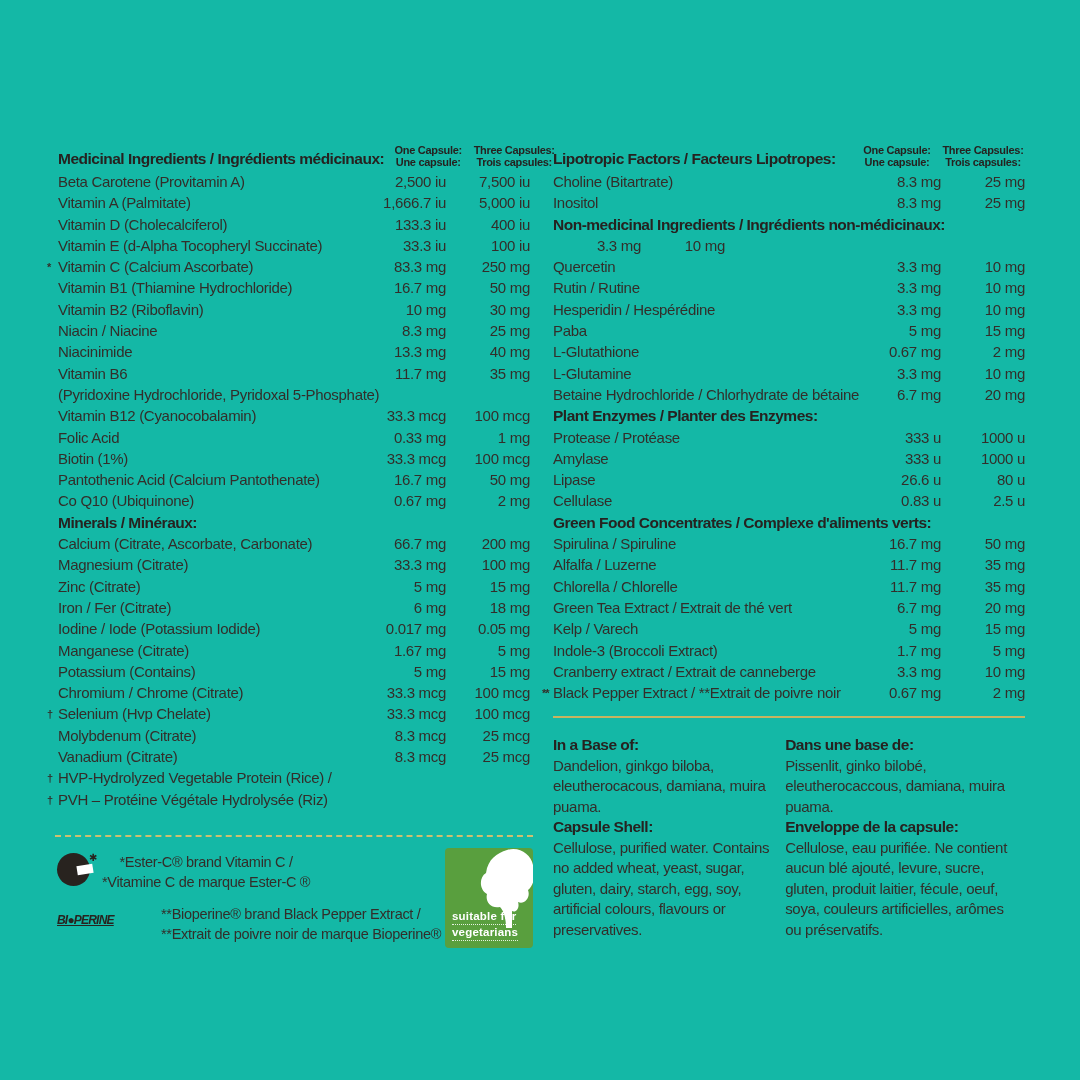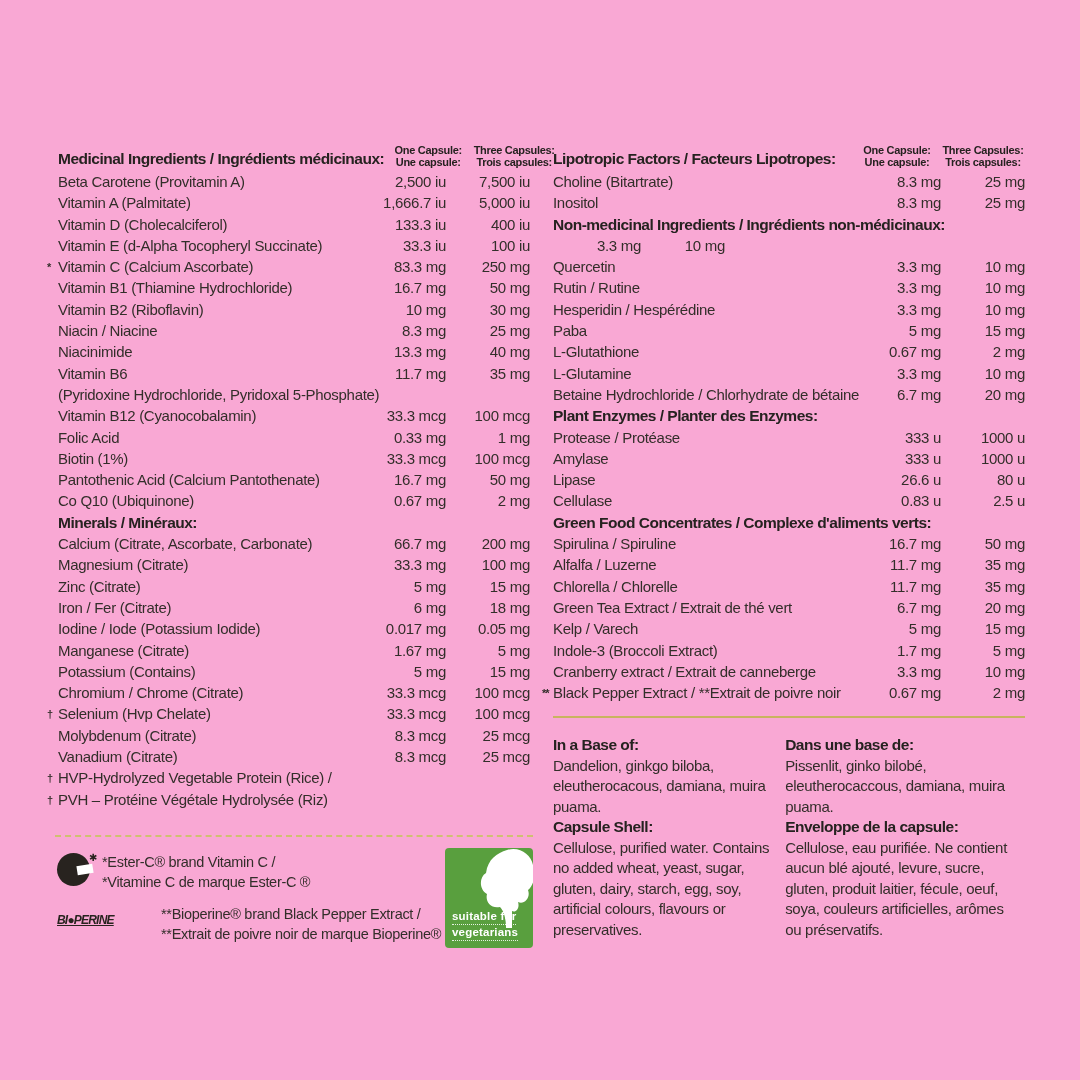--- a/index.html
+++ b/index.html
@@ -1,17 +1,17 @@
 <!DOCTYPE html>
 <html><head>
 <meta charset="utf-8">
 <style>
   html,body{margin:0;padding:0;background:#ffffff;}
   body{width:1080px;height:1080px;font-family:"Liberation Sans",sans-serif;color:#332e2a;}
-  #page{position:relative;width:1080px;height:1080px;overflow:hidden;background:#f9a8d4;}
+  #page{position:relative;width:1080px;height:1080px;overflow:hidden;background:#14b8a6;}
 
   
   .tablecol{position:absolute;top:135px;width:472px;font-size:15px;letter-spacing:-0.3px;}
   #left-table{left:58px;}
   #right-table{left:553px;}
   .tbl-header{display:flex;align-items:flex-end;margin-bottom:3px;}
   .tbl-title{flex:1;font-weight:bold;font-size:15.5px;letter-spacing:-0.5px;white-space:nowrap;color:#262220;}
   .hcell{width:88px;flex-shrink:0;font-size:11px;font-weight:bold;line-height:11.5px;text-align:center;white-space:nowrap;color:#262220;}
   .hcell.three{width:84px;margin-top:10px;}
   .row{display:flex;line-height:21.3px;position:relative;white-space:nowrap;}
@@ -26,21 +26,21 @@
   .solid-line{position:absolute;left:553px;top:716px;width:472px;border-top:2.5px solid #c8b460;}
 
   
   .base{position:absolute;left:553px;top:735px;width:482px;display:flex;font-size:15px;line-height:20.5px;letter-spacing:-0.3px;}
   .base-col{width:232px;margin-right:6px;}
   .base-col.fr{width:244px;margin-right:12px;}
   .base-heading{font-weight:bold;font-size:15.5px;letter-spacing:-0.5px;color:#262220;}
 
   
   .footnote{position:absolute;display:flex;align-items:flex-start;font-size:14.5px;line-height:19.5px;letter-spacing:-0.3px;}
-  #fn-esterc{left:57px;top:853px;}
+  #fn-esterc{left:57px;top:853px;text-align:center;}
   #fn-bio{left:57px;top:905px;}
   .fn-lines{margin-left:12px;}
   .esterc-logo{position:relative;width:33px;height:33px;background:#28231f;border-radius:50%;flex-shrink:0;display:inline-block;}
   .esterc-logo::after{content:"";position:absolute;right:-3px;top:12px;width:16px;height:9px;background:#fff;transform:rotate(-9deg);}
   .esterc-logo::before{content:"✱";position:absolute;right:-7px;top:-5px;font-size:10px;color:#28231f;}
   .bio-logo{font-weight:bold;font-style:italic;font-size:12px;letter-spacing:-0.8px;width:92px;flex-shrink:0;color:#28231f;margin-top:6px;text-decoration:underline;}
 
   
   .badge{position:absolute;left:445px;top:848px;width:88px;height:100px;background:#599f3e;border-radius:4px;overflow:hidden;}
   .badge svg{position:absolute;right:-2px;top:0;}

